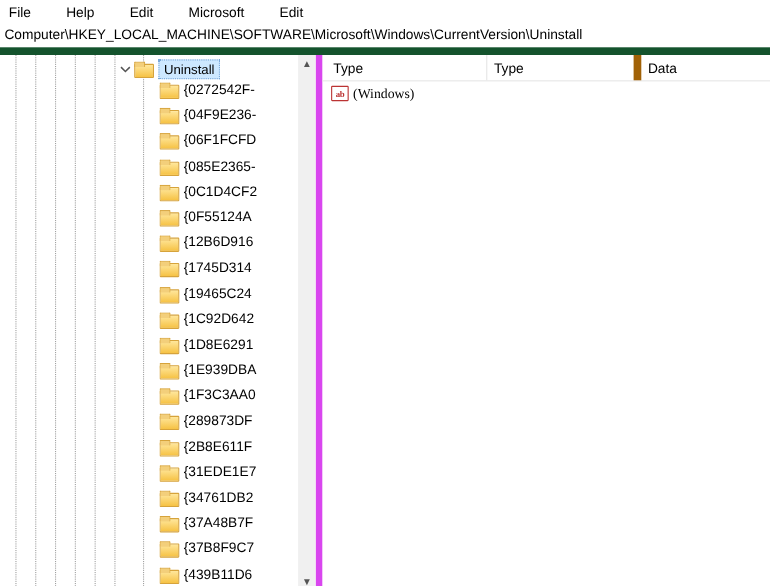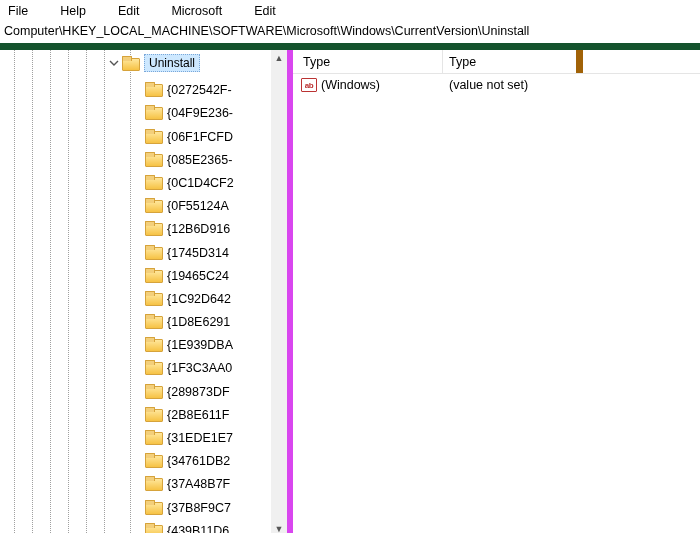--- a/index.html
+++ b/index.html
@@ -112,21 +112,21 @@
     line-height: 16px;
     height: 18px;
     display: flex;
     align-items: center;
   }
   .children {
     padding-left: 145px;
   }
   .child-row {
     display: flex;
-    align-items: flex-end;
+    align-items: flex-start;
     height: 23.2px;
     position: relative;
     white-space: nowrap;
     overflow: hidden;
   }
   .child-label {
     font-size: 12.5px;
   }
   .rightpane {
     flex: 1;
@@ -137,20 +137,21 @@
     border-bottom: 1px solid #e5e5e5;
     font-size: 12.5px;
     height: 24px;
     align-items: center;
   }
   .col-name { width: 150px; padding-left: 10px; border-right: 1px solid #e5e5e5; height:100%; display:flex; align-items:center;}
   .col-type { width: 140px; padding-left: 6px; border-right: 7px solid #a16207; height:100%; display:flex; align-items:center;text-align:center;}
   .col-data { flex: 1; padding-left: 6px; height:100%; display:flex; align-items:center;}
   .list-body {
     font-size: 12.5px;
+    font-family: Liberation Serif, serif;
   }
   .value-row {
     display: flex;
     height: 22px;
     align-items: center;
   }
   .value-row .c1 { width: 150px; padding-left: 8px; display:flex; align-items:center; gap:4px;}
   .value-row .c2 { width: 140px; padding-left: 6px; }
   .value-row .c3 { flex: 1; padding-left: 6px; }
   .string-icon {
@@ -289,25 +290,25 @@
     <div class="scrollbar-v">
       <div class="scroll-arrow-up">▲</div>
       <div class="scroll-arrow-down">▼</div>
     </div>
   </div>
 
   <div class="rightpane">
     <div class="list-header">
       <div class="col-name">Type</div>
       <div class="col-type">Type</div>
+      <div class="col-data">Data</div>
     </div>
     <div class="list-body" id="list-body">
         <div class="value-row">
           <div class="c1">
             <span class="string-icon">ab</span>
             <span>(Windows)</span>
           </div>
-          <div class="c3">(value not set)</div>
         </div>
       </div>
   </div>
 
 </div>
 
 </body></html>

